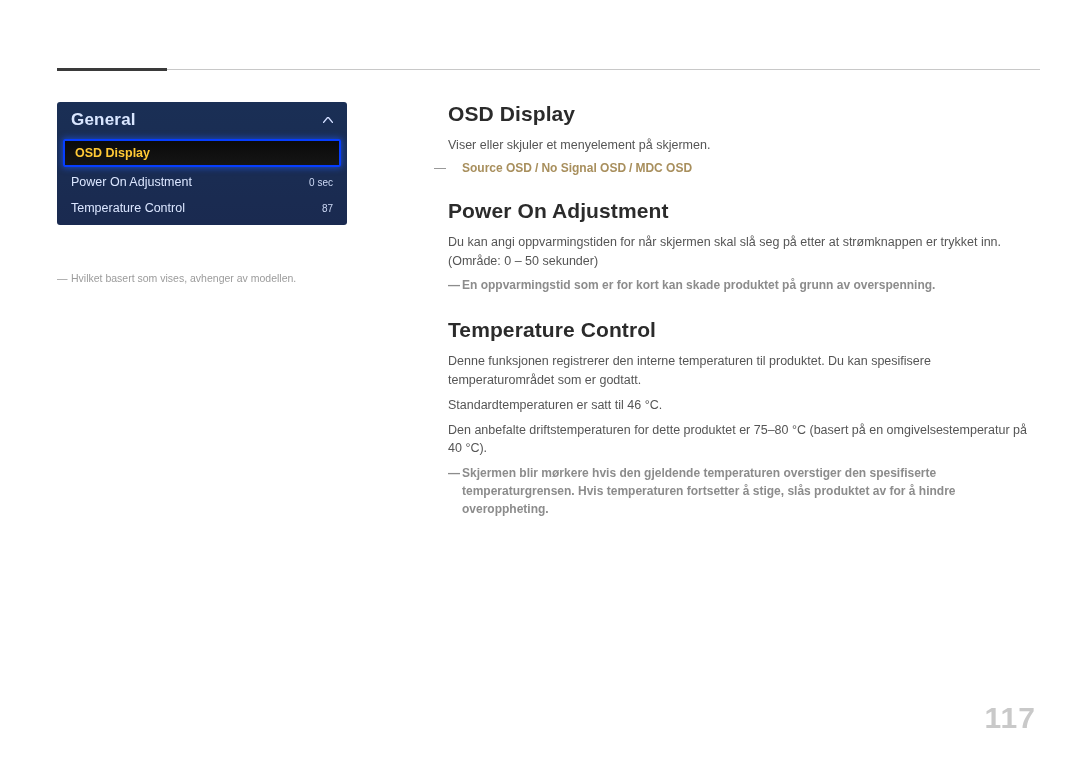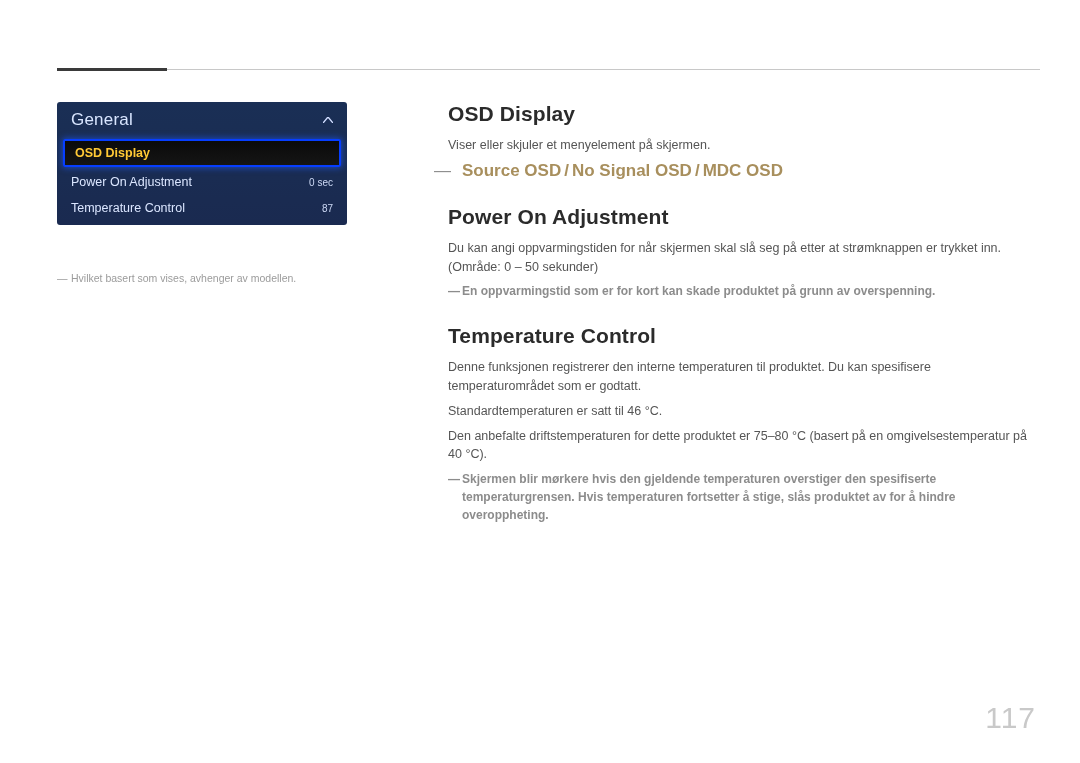--- a/index.html
+++ b/index.html
@@ -13,21 +13,21 @@
     position: absolute; left: 57px; top: 102px; width: 290px;
     background: linear-gradient(#1a2f55, #1a2a50);
     border-radius: 3px;
     overflow: hidden;
   }
   .panel-header {
     display: flex; justify-content: space-between; align-items: center;
     padding: 8px 14px 7px 14px;
     color: #e6f0ff;
   }
-  .panel-title { font-size: 17px; font-weight: 400; color: #d9e6ff; letter-spacing: 0.2px; }
+  .panel-title { font-size: 17px; font-weight: 700; color: #d9e6ff; letter-spacing: 0.2px; }
   .chev { width: 10px; height: 6px; }
   .chev svg { display: block; }
   .panel-row {
     display: flex; justify-content: space-between; align-items: center;
     padding: 6px 14px 6px 14px;
     color: #dbe6ff; font-size: 12.5px; font-weight: 400;
   }
   .panel-row-selected {
     margin: 2px 6px 2px 6px;
     padding: 5px 10px;
@@ -46,29 +46,29 @@
   .footnote-left .dash { display:inline-block; width: 14px; text-align:left; }
 
   
   .content {
     position: absolute; left: 448px; right: 50px; top: 102px;
   }
   .h2 { font-size: 21px; font-weight: 700; color: #2b2b2b; margin-bottom: 10px; letter-spacing: 0.1px; }
   .p  { font-size: 12.5px; color: #555; line-height: 1.5; margin-bottom: 6px; }
   .note { font-size: 12px; color: #8c8c8c; line-height: 1.5; padding-left: 14px; text-indent: -14px; margin-bottom: 4px; font-weight: bold; }
   .note .dash { display:inline-block; width:14px; text-indent:0; }
-  .opts { font-size: 17px; padding-left: 14px; text-indent: -14px; margin-bottom: 17px; }
+  .opts { font-size: 12px; padding-left: 14px; text-indent: -14px; margin-bottom: 17px; }
   .opts .dash { display:inline-block; width:14px; color:#8c8c8c; }
   .opts .opt { color: #a88f5d; font-weight: 700; }
   .opts .sep { color: #a88f5d; font-weight: 700; padding: 0 3px; }
   .block { margin-bottom: 24px; }
 
   .page-number {
     position: absolute; right: 44px; bottom: 28px;
-    font-size: 30px; color: #c9c9c9; font-weight: 400; letter-spacing: 1px; text-align: right;
+    font-size: 30px; color: #c9c9c9; font-weight: 700; letter-spacing: 1px; text-align: right;
   }
 </style>
 </head>
 <body>
 
 <div class="page">
   <div class="top-rule"></div>
   <div class="top-rule-dark"></div>
 
   <div class="panel">

